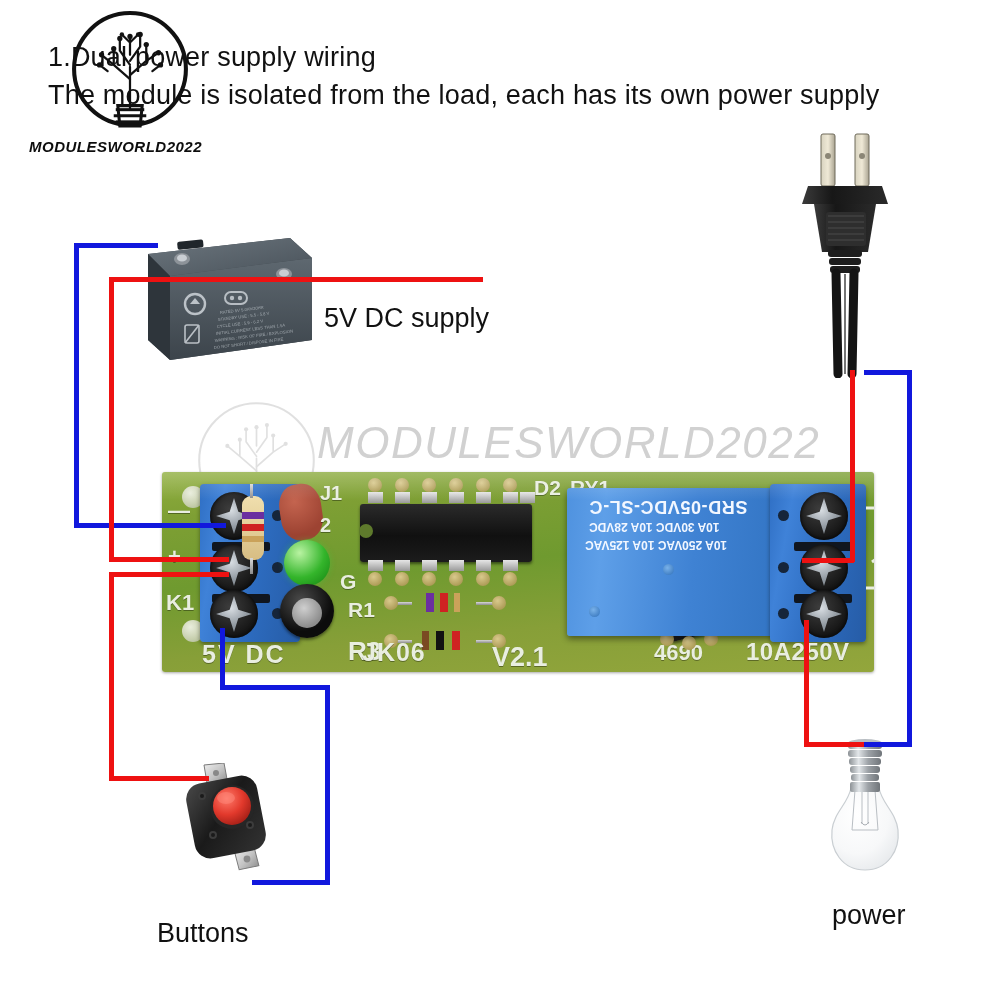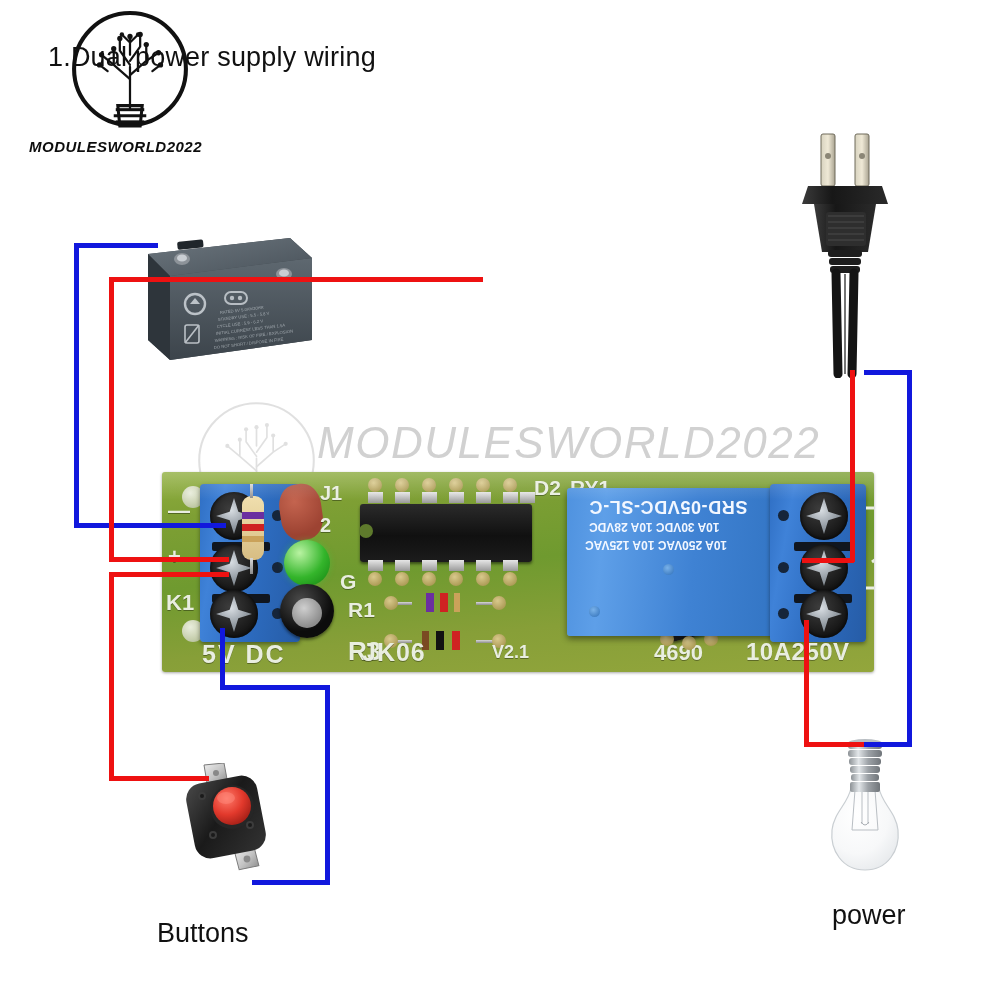--- a/index.html
+++ b/index.html
@@ -167,20 +167,21 @@
       <g stroke="#111" stroke-width="3">
         <path d="M46 100 H74"></path>
           <path d="M44 106 H76"></path>
           <path d="M46 112 H74"></path>
       </g>
       <path d="M48 96 H72 L70 116 H50 Z" fill="none" stroke="#111" stroke-width="3"></path>
     </svg>
   </div>
 
   <div class="hdr-line" id="hdr1">1.Dual power supply wiring</div>
+  <div class="hdr-line" id="hdr2">The module is isolated from the load, each has its own power supply</div>
   <div id="brandmark">MODULESWORLD2022</div>
 
   <div id="wm-logo">
     <svg viewBox="0 0 120 120" width="125" height="125">
       <circle cx="60" cy="60" r="55" fill="none" stroke="#9b9b9b" stroke-width="2"></circle>
       <g stroke="#9b9b9b" stroke-width="1.6" fill="none" stroke-linecap="round">
         <path d="M60 104 V58"></path>
           <path d="M60 70 L44 56 M44 56 V40 M44 56 L32 46"></path>
         <path d="M60 66 L76 52 M76 52 V36 M76 52 L88 44"></path>
         <path d="M60 56 L50 42 M50 42 V30"></path>
@@ -243,20 +244,21 @@
       <g fill="#b9c0c6" opacity=".75" font-size="4.2" font-family="Liberation Sans, sans-serif">
         <text x="98" y="82" transform="rotate(-7 98 82)">RATED 5V  5.0Ah/20HR</text>
         <text x="96" y="89" transform="rotate(-7 96 89)">STANDBY USE : 5.5 - 5.8 V</text>
         <text x="95" y="96" transform="rotate(-7 95 96)">CYCLE USE : 5.9 - 6.2 V</text>
         <text x="94" y="103" transform="rotate(-7 94 103)">INITIAL CURRENT LESS THAN 1.5A</text>
         <text x="93" y="110" transform="rotate(-7 93 110)">WARNING : RISK OF FIRE / EXPLOSION</text>
         <text x="92" y="117" transform="rotate(-7 92 117)">DO NOT SHORT / DISPOSE IN FIRE</text>
       </g>
     </svg>
   </div>
+  <div id="batt-label">5V DC supply</div>
 
   <div id="plug">
     <svg viewBox="0 0 120 250" width="120" height="250">
       <defs>
         <linearGradient id="pin" x1="0" y1="0" x2="1" y2="0">
           <stop offset="0" stop-color="#d7d2bf"></stop>
             <stop offset=".5" stop-color="#efe9d6"></stop>
           <stop offset="1" stop-color="#a9a391"></stop>
         </linearGradient>
         <linearGradient id="blk" x1="0" y1="0" x2="1" y2="0">
@@ -475,21 +477,21 @@
       <div class="tb-port" style="left:8px;top:26px;"></div>
       <div class="tb-slot" style="left:24px;top:58px;width:58px;"></div>
       <div class="tb-screw" style="left:30px;top:60px;"></div>
       <div class="tb-port" style="left:8px;top:78px;"></div>
       <div class="tb-slot" style="left:24px;top:110px;width:58px;"></div>
       <div class="tb-screw" style="left:30px;top:106px;"></div>
       <div class="tb-port" style="left:8px;top:124px;"></div>
     </div>
 
     <div class="silk" style="left:200px;top:166px;font-size:25px;letter-spacing:1px;">JK06</div>
-    <div class="silk" style="left:330px;top:170px;font-size:18px;">V2.1</div>
+    <div class="silk" style="left:330px;top:170px;font-size:27px;">V2.1</div>
     <div class="silk" style="left:584px;top:166px;font-size:24px;letter-spacing:.5px;">10A250V</div>
 
     <svg style="position:absolute;left:700px;top:30px;" width="50" height="120">
       <g stroke="#e9eee0" stroke-width="3" fill="none">
         <path d="M4 6 H30 V34"></path>
         <path d="M30 46 L10 60"></path>
         <path d="M4 86 H30 V60"></path>
       </g>
     </svg>
   </div>

